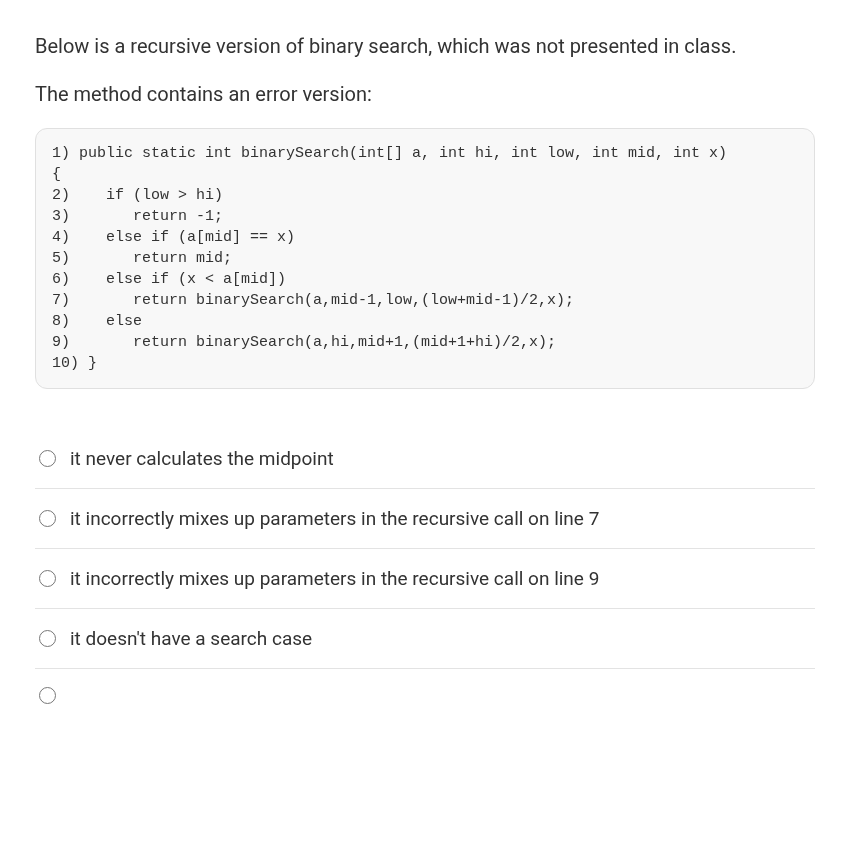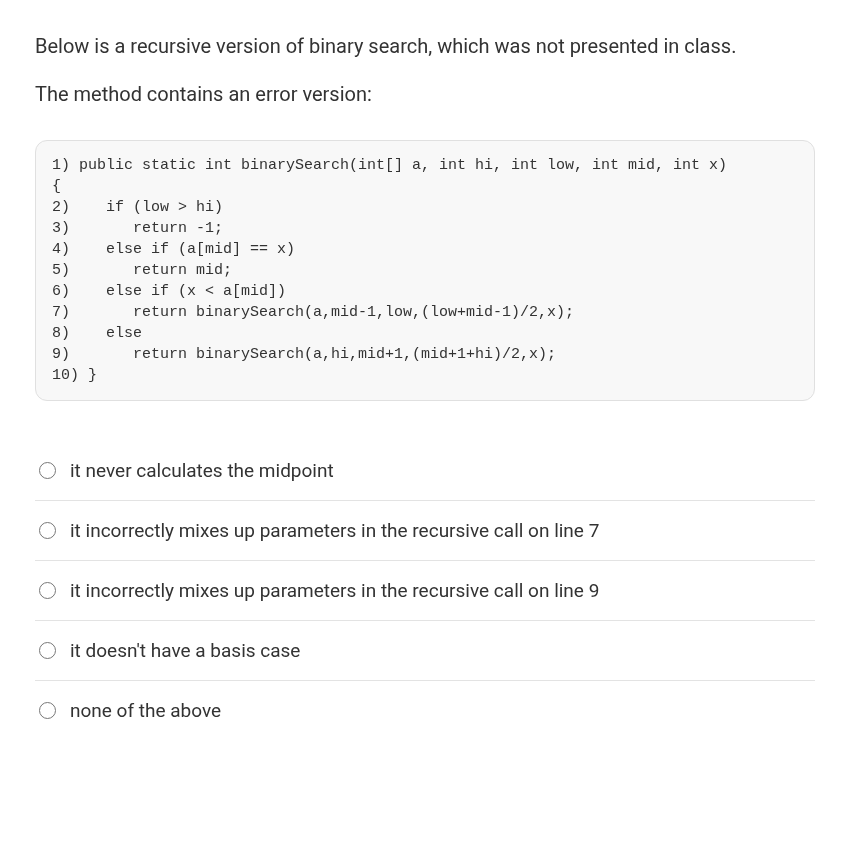--- a/index.html
+++ b/index.html
@@ -11,21 +11,21 @@
       font-family: -apple-system, BlinkMacSystemFont, "Segoe UI", Roboto, Helvetica, Arial, sans-serif;
       background: #ffffff;
       padding: 30px 35px;
       color: #333;
       width: 850px;
     }
     .question-text {
       font-size: 20px;
       line-height: 1.6;
       color: #333;
-      margin-bottom: 30px;
+      margin-bottom: 18px;
     }
     .question-text p {
       margin-bottom: 16px;
     }
     .code-block {
       background: #f8f8f8;
       border: 1px solid #e0e0e0;
       border-radius: 12px;
       padding: 14px 16px;
       font-family: "Courier New", Courier, monospace;
@@ -91,19 +91,18 @@
   <div class="option">
     <span class="radio"></span>
     <span class="option-label">it incorrectly mixes up parameters in the recursive call on line 7</span>
   </div>
   <div class="option">
     <span class="radio"></span>
     <span class="option-label">it incorrectly mixes up parameters in the recursive call on line 9</span>
   </div>
   <div class="option">
     <span class="radio"></span>
-    <span class="option-label">it doesn't have a basis case</span>
+    <span class="option-label">it doesn't have a search case</span>
   </div>
   <div class="option">
     <span class="radio"></span>
-    <span class="option-label">none of the above</span>
   </div>
 </div>
 
 </body></html>

